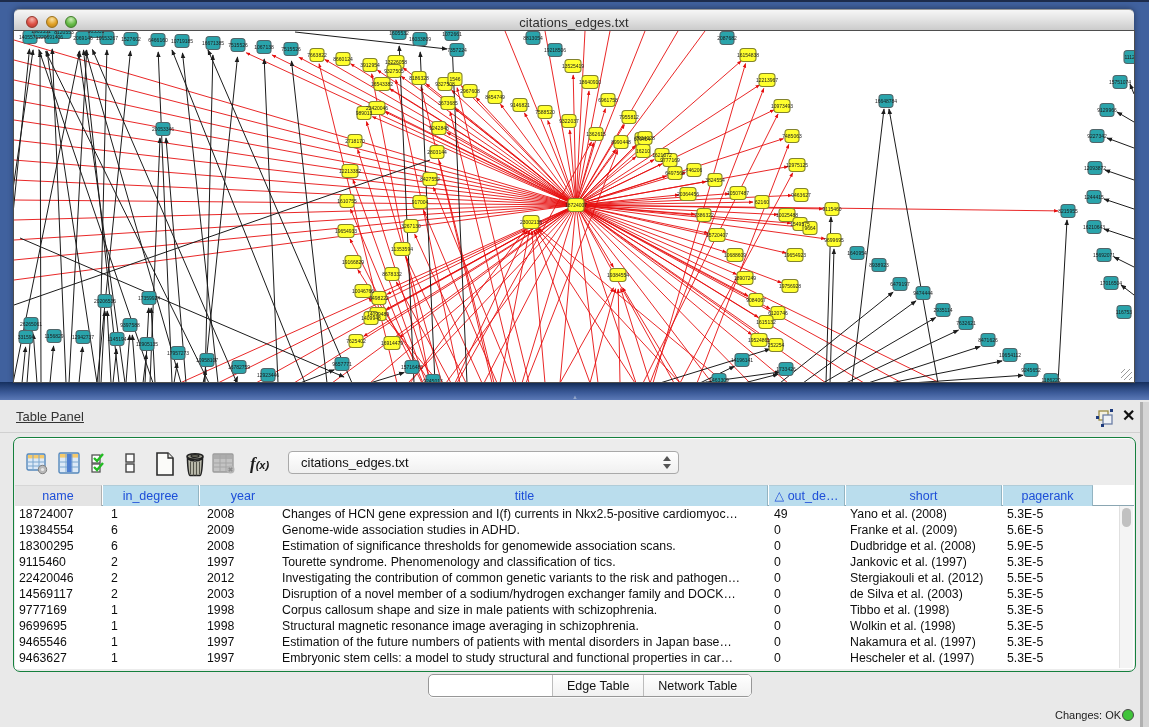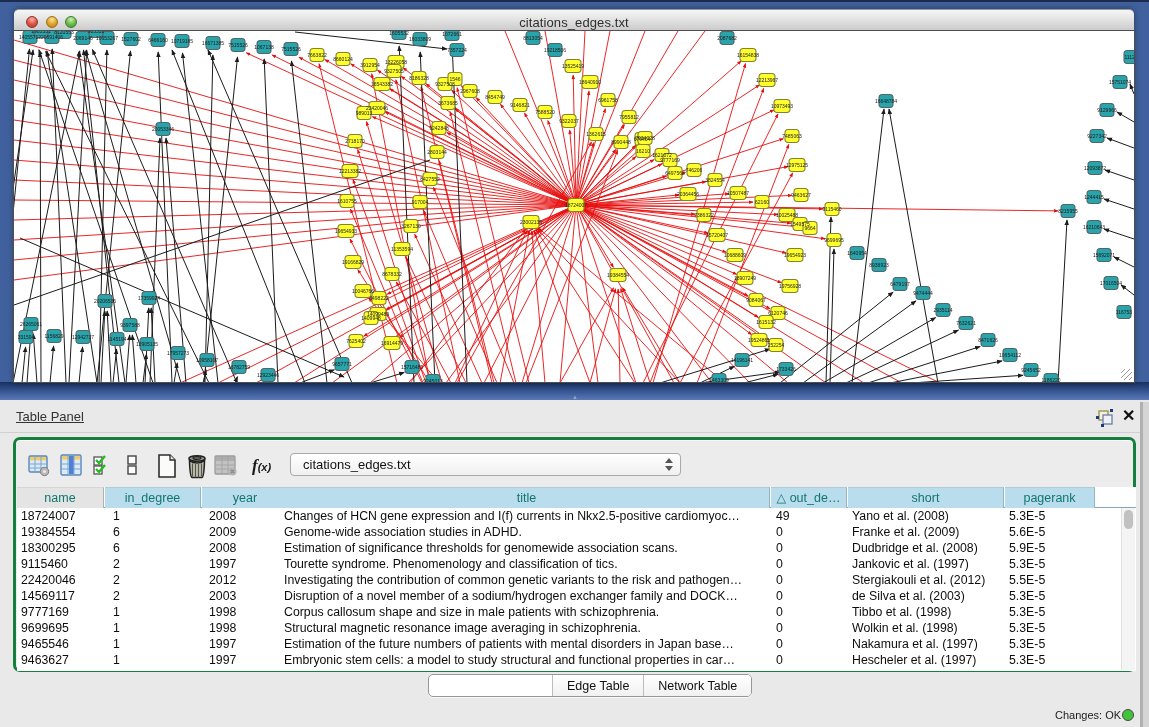--- a/index.html
+++ b/index.html
@@ -19,35 +19,35 @@
 #canvas { position:absolute; left:0; top:22px; width:1120px; height:351px; background:#fff; overflow:hidden; outline:1px solid #4e4e4e; }
 #grip { position:absolute; right:2px; bottom:2px; width:11px; height:11px;
   background:repeating-linear-gradient(135deg, transparent 0 2.5px, #9a9a9a 2.5px 3.5px); }
 #chev { position:absolute; left:572px; top:394px; color:#93a6c9; font-size:6px; }
 #tphead { position:absolute; left:0; top:400px; width:1149px; height:33px; background:#e9e9e9;
   border-bottom:1px solid #d0d0d0; }
 #tphead .t { position:absolute; left:16px; top:9px; font-size:13px; color:#333;text-decoration:underline; }
 #floaticon { position:absolute; left:1096px; top:409px; width:18px; height:18px; }
 #closex { position:absolute; left:1122px; top:406px; font-size:16px; font-weight:bold; color:#111; }
 #panel { position:absolute; left:13px; top:437px; width:1123px; height:235px;
-  background:#ececec; border:3px solid #15803d; border-radius:7px; box-shadow:inset 0 1px 0 #fff; }
+  background:#ececec; border:1px solid #15803d; border-radius:7px; box-shadow:inset 0 1px 0 #fff; }
 .ti { position:absolute; top:13px; }
 .fx { position:absolute; left:236px; top:16px; font-size:15px; color:#1a1a1a; font-weight:bold; }
 .fx i { font-size:17px; font-family:"Liberation Serif", serif; }
 .fx span { font-size:11px; font-style:italic; }
 #combo { position:absolute; left:274px; top:13px; width:391px; height:23px;
   background:linear-gradient(#ffffff,#f0f0f0); border:1px solid #a9a9a9; border-radius:4px; }
 #combo .t { position:absolute; left:12px; top:3px; font-size:13px; color:#111; }
 #combo .arr { position:absolute; right:7px; top:4px; }
 #combo .arr div { width:0; height:0; border-left:4px solid transparent; border-right:4px solid transparent; }
 #combo .arr .u { border-bottom:5px solid #555; margin-bottom:3px; }
 #combo .arr .d { border-top:5px solid #555; }
 #tbl { position:absolute; left:1px; top:47px; width:1119px; height:184px; background:#fff; overflow:hidden; }
 #thead { position:absolute; left:0; top:0; height:21px; width:1119px; background:#fff;
-  border-bottom:1px solid #8aa6b2; font-size:12.5px; color:#0f766e; }
+  border-bottom:1px solid #8aa6b2; font-size:12.5px; color:#1d4ed8; }
 #thead div { position:absolute; top:0; height:21px; line-height:21px; text-align:center;
   background:#badded; border-right:1px solid #93b4c2; border-top:1px solid #b0ccd8; }
 #thead .h0 { background:#e4e4e4; border-right:1px solid #b0b0b0; border-top:1px solid #d6d6d6;}
 .tr { position:absolute; left:0; width:1119px; height:16px; font-size:12.3px; color:#0d0d0d; }
 .c { position:absolute; top:0; height:16px; line-height:15px; white-space:nowrap; overflow:hidden; }
 .c0 { left:4px; width:95px; }
 .c1 { left:96px; width:99px; }
 .c2 { left:192px; width:86px; }
 .c3 { left:267px; width:486px; }
 .c4 { left:759px; width:70px; }

